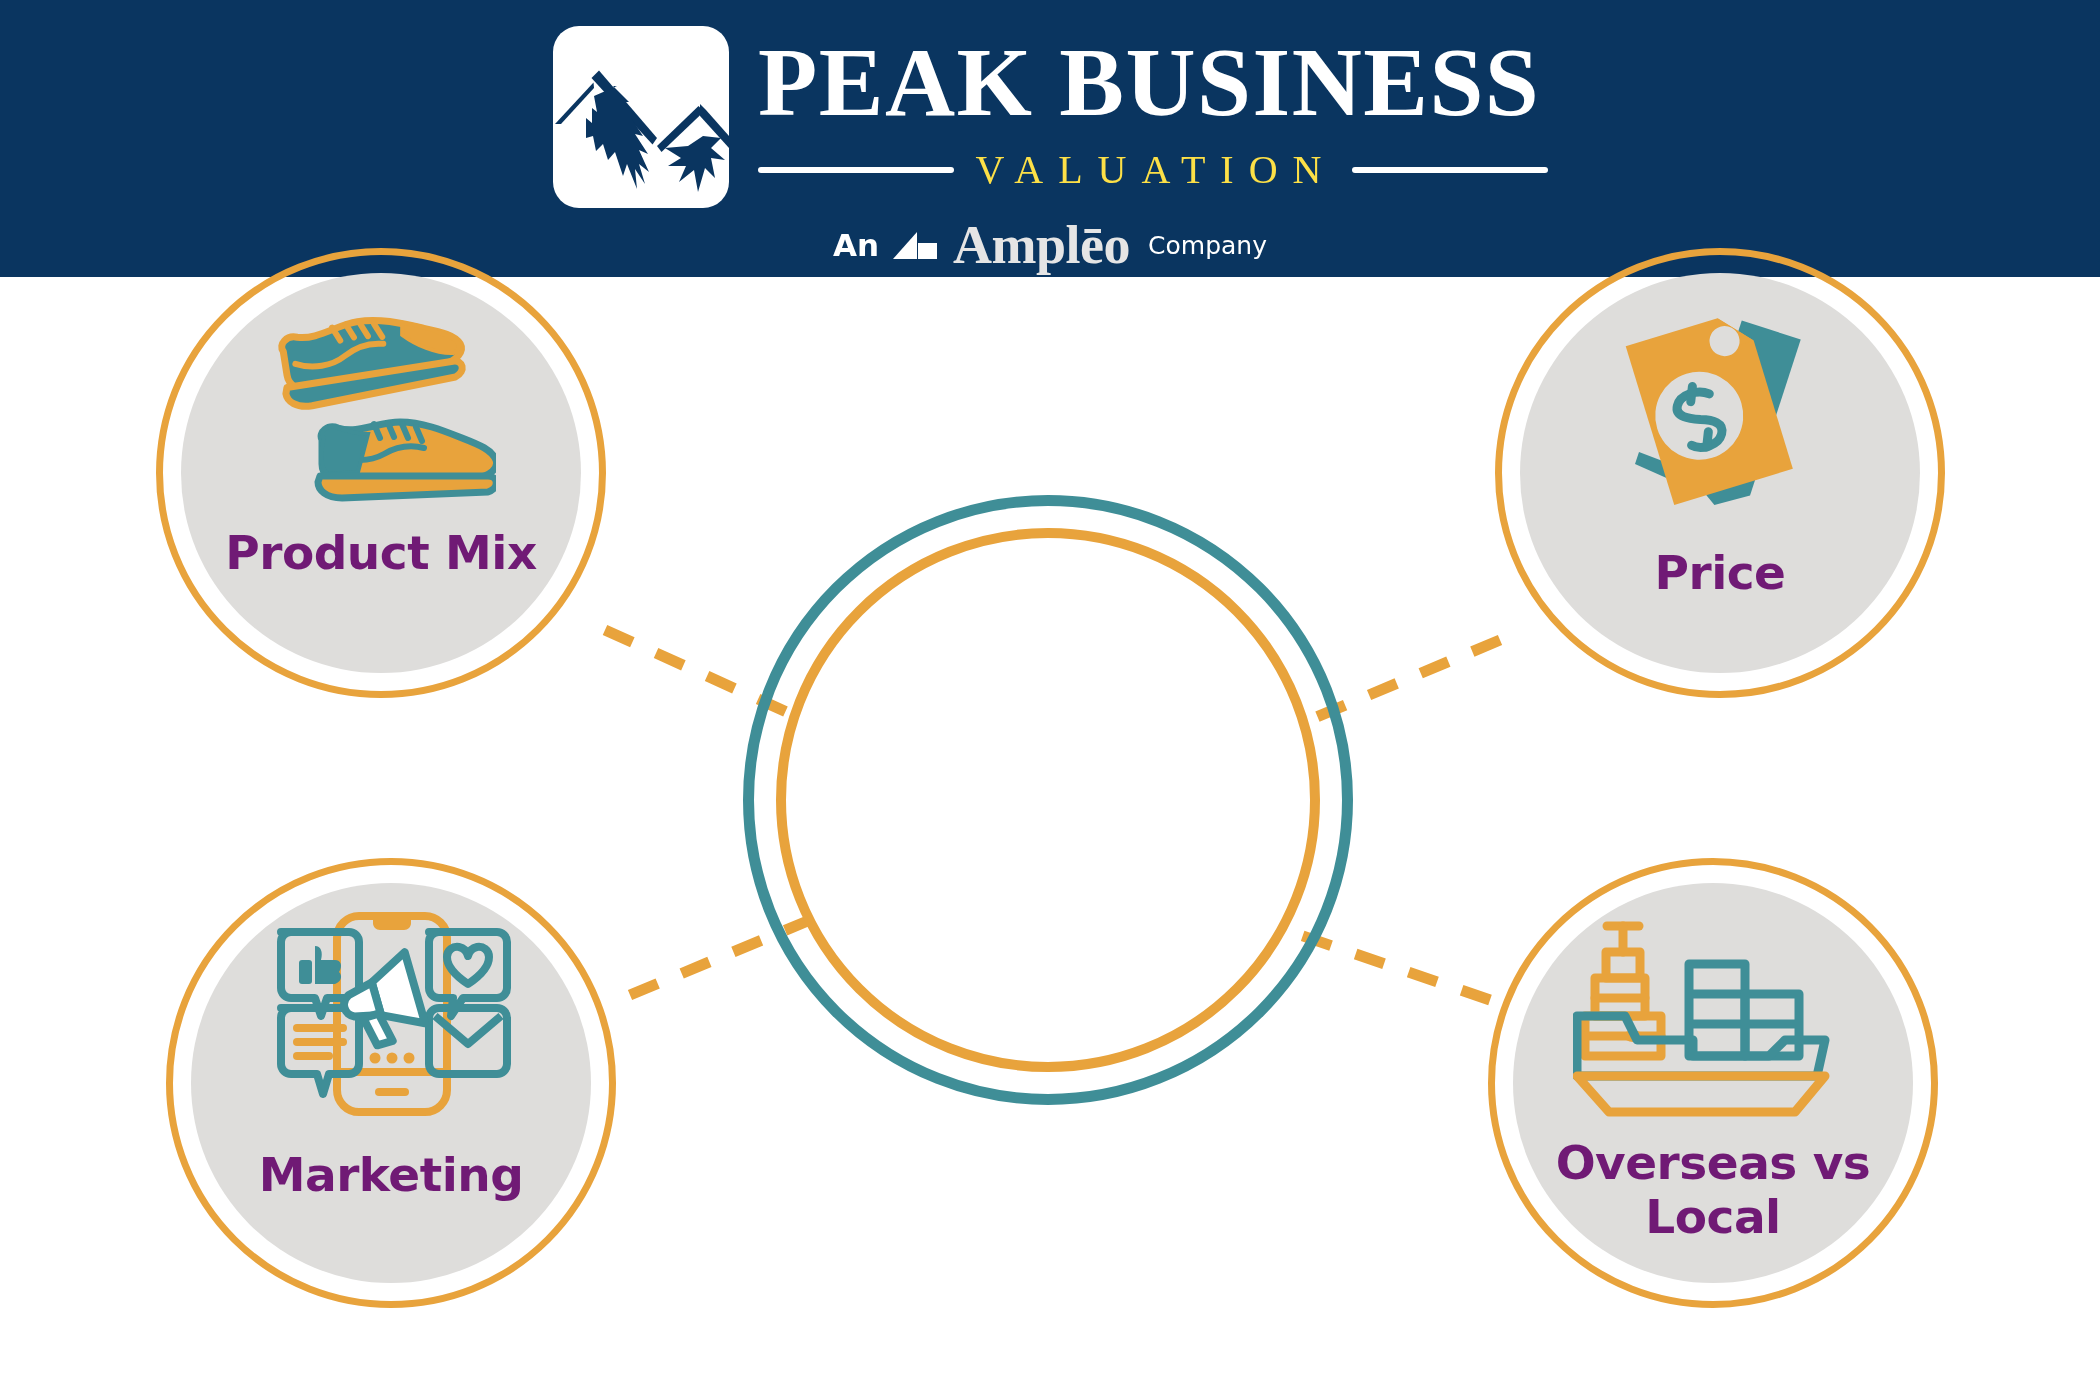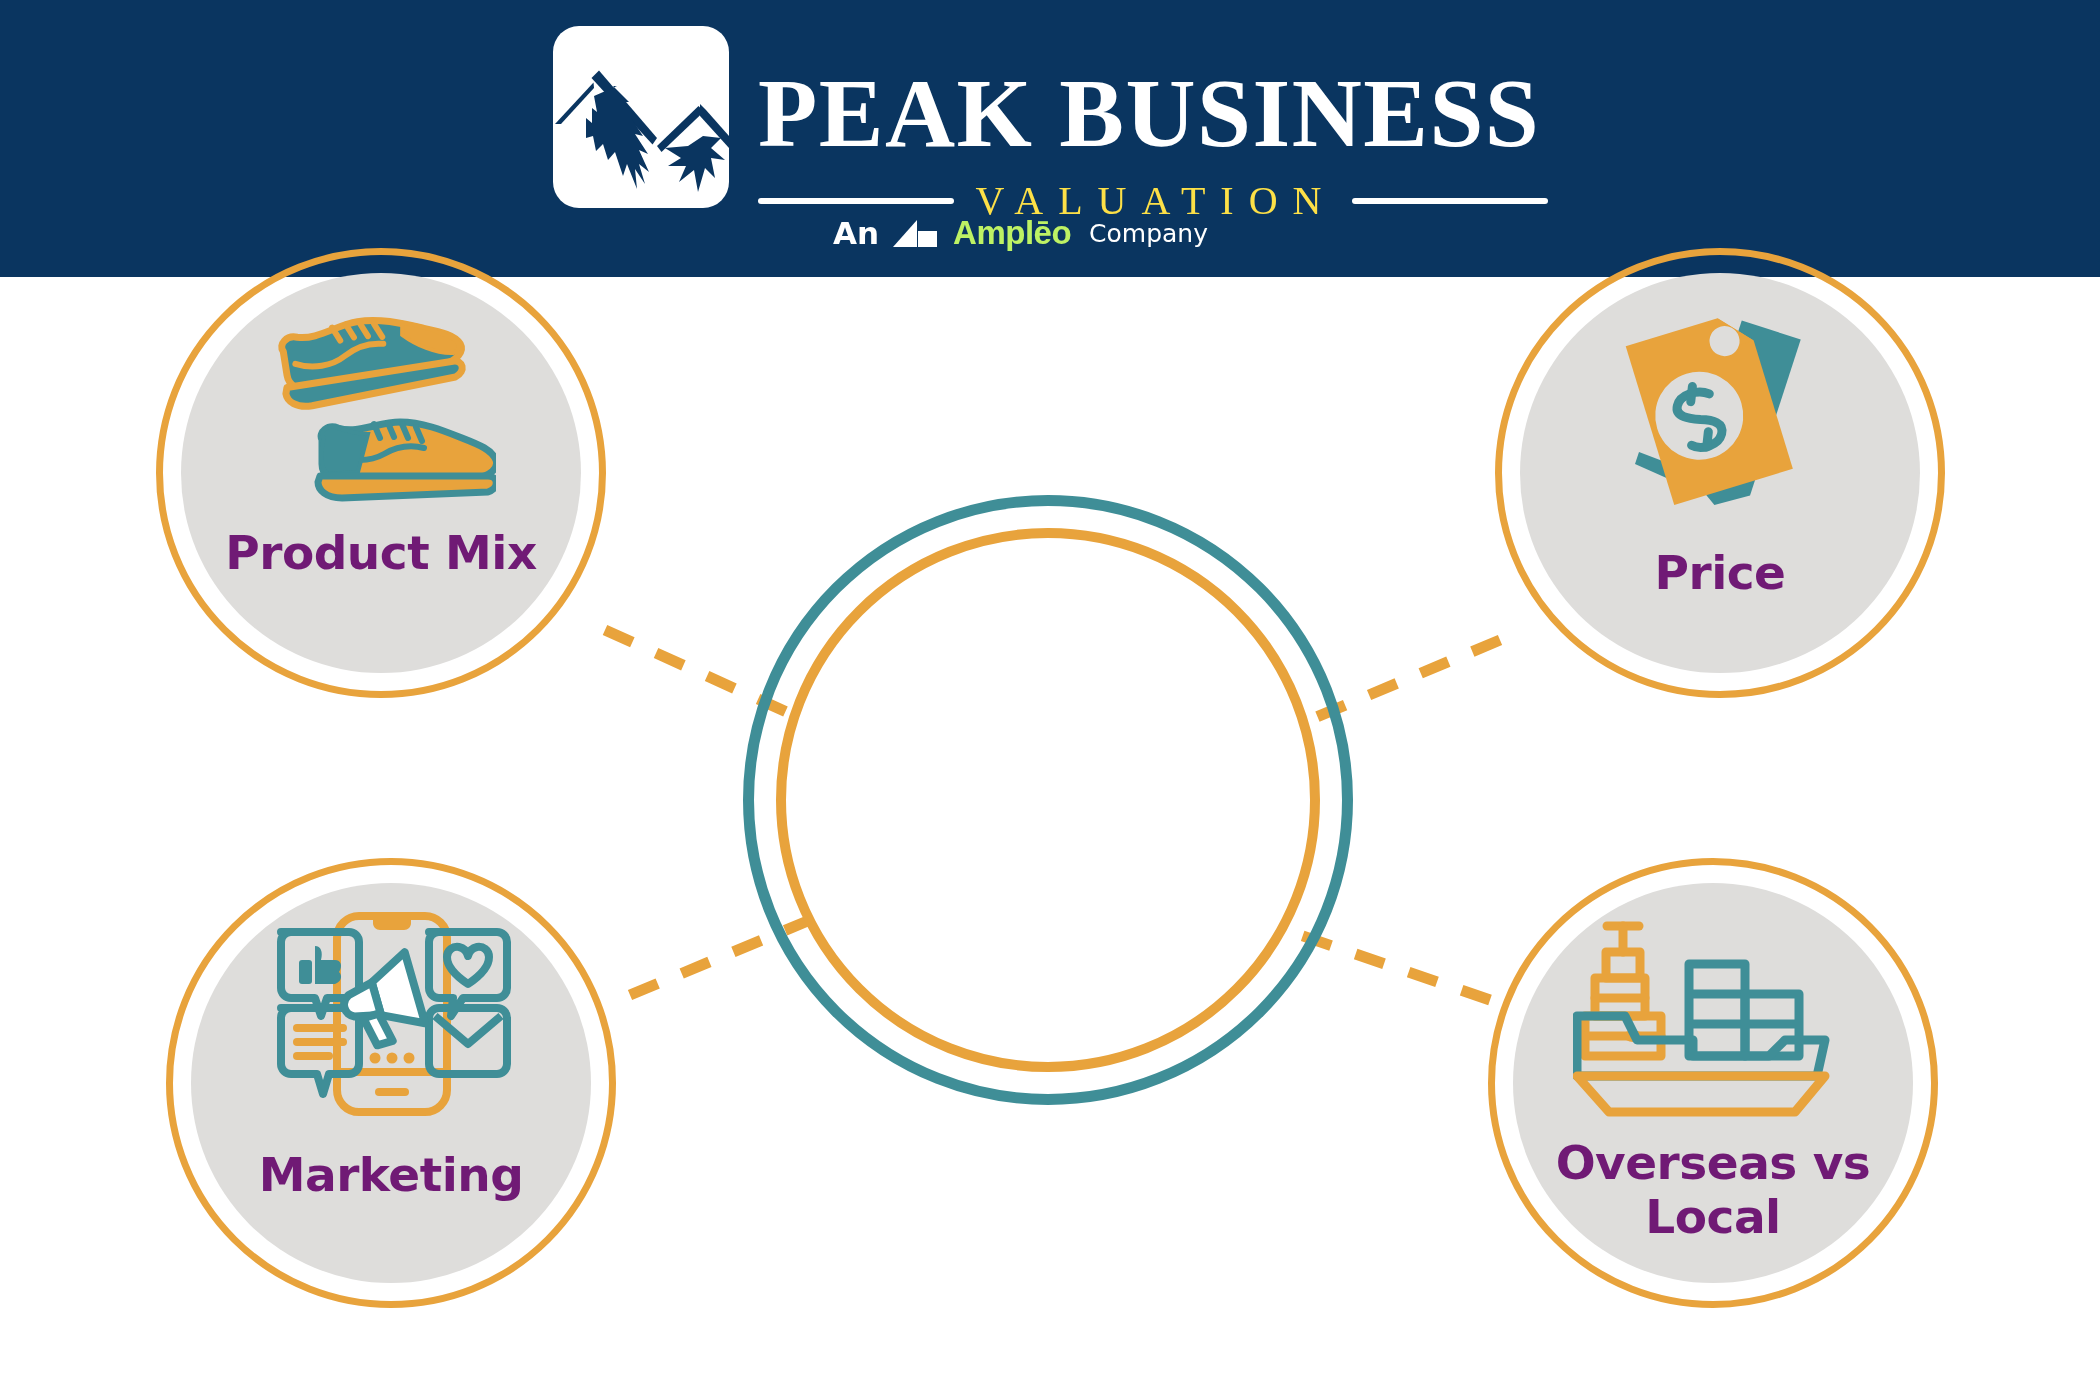--- a/index.html
+++ b/index.html
@@ -52,21 +52,20 @@
     width: 820px;
   }
   .wm-top {
     font-family: "Liberation Serif", serif;
     font-weight: bold;
     font-size: 97px;
     line-height: 102px;
     letter-spacing: 1.5px;
     color: #ffffff;
     white-space: nowrap;
-    margin-top: 31px;
   }
   .wm-sub {
     display: flex;
     align-items: center;
     gap: 16px;
     margin-top: 12px;
     width: 790px;
   }
   .wm-rule {
     flex: 1 1 auto;
@@ -92,24 +91,24 @@
     white-space: nowrap;
   }
   .ampleo-an {
     font-family: "DejaVu Sans", sans-serif;
     font-weight: bold;
     font-size: 31px;
     color: #ffffff;
   }
   .ampleo-mark { width: 46px; height: 30px; display:block; }
   .ampleo-name {
-    font-family: Liberation Sans, sans-serif;
+    font-family: Liberation Serif, serif;
     font-weight: bold;
-    font-size: 33px;
-    color: #bef264;
+    font-size: 54px;
+    color: #e5e5e5;
     letter-spacing: -0.5px;
   }
   .ampleo-company {
     font-family: "DejaVu Sans", sans-serif;
     font-size: 25px;
     color: #ffffff;
     margin-left: 4px;
   }
 
   

